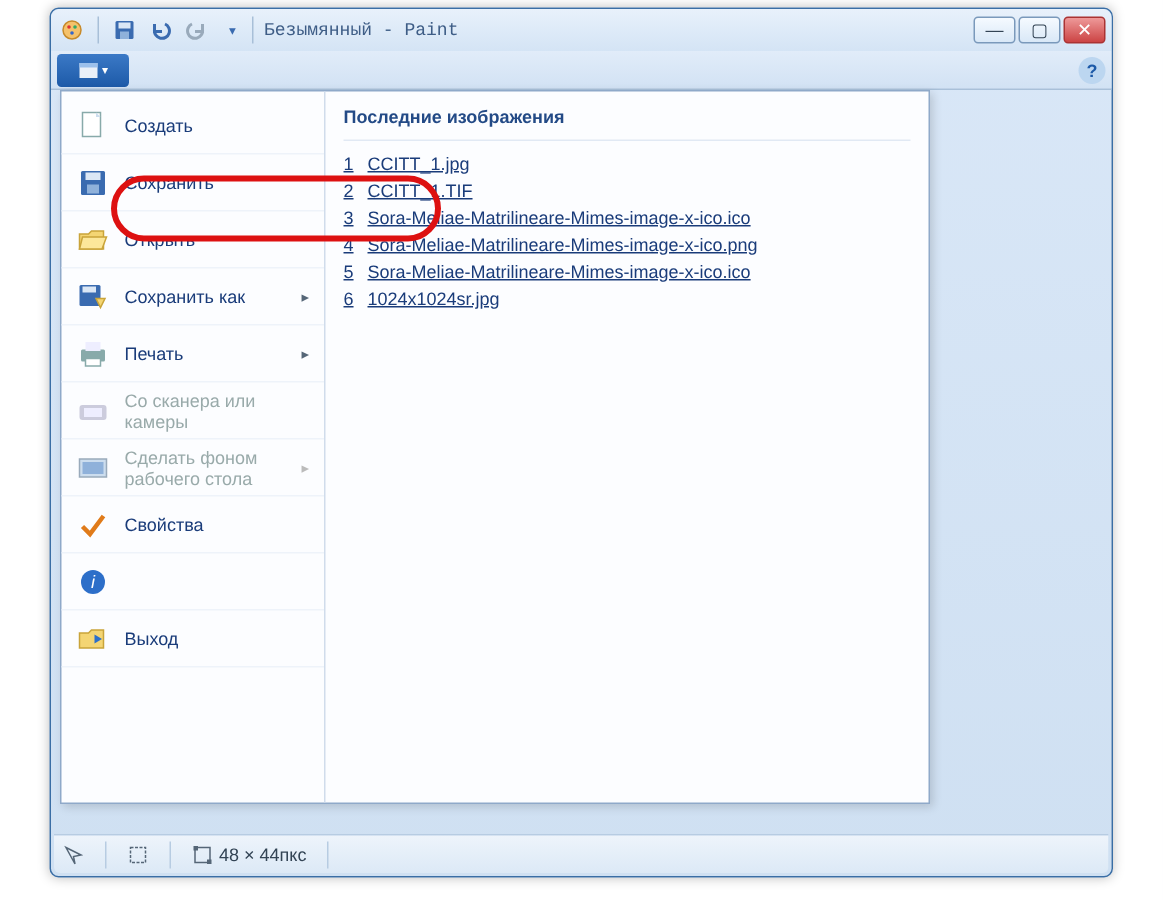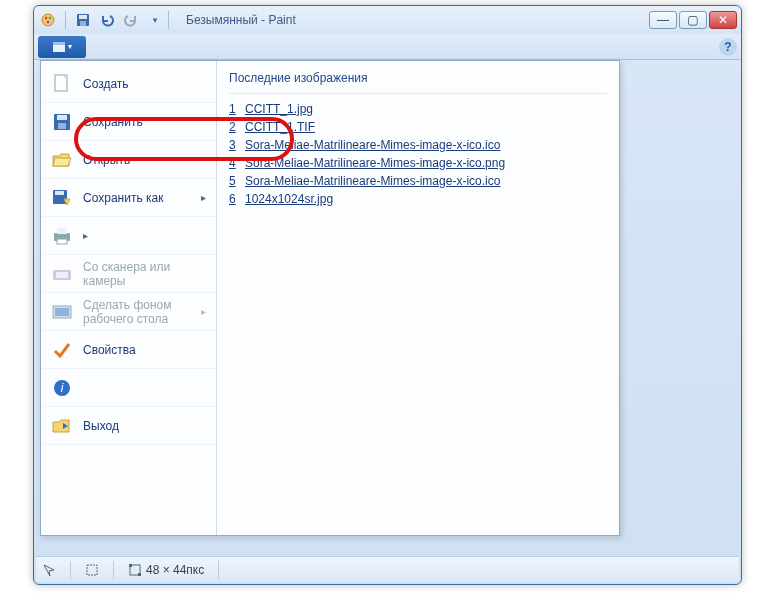--- a/index.html
+++ b/index.html
@@ -13,21 +13,21 @@
 }
 
 .titlebar {
   height: 28px; display: flex; align-items: center; padding: 0 4px;
   background: linear-gradient(to bottom, #e8f1fb, #d4e4f5);
   border-radius: 6px 6px 0 0;
 }
 .qat { display: flex; align-items: center; gap: 4px; }
 .qat-btn { width: 20px; height: 20px; display: flex; align-items: center; justify-content: center; color: #3b5a84; cursor: pointer; }
 .qat-sep { width: 1px; height: 18px; background: #a8bfd8; margin: 0 3px; }
-.title-text { margin-left: 14px; color: #3e5d86; }
+.title-text { margin-left: 4px; color: #3e5d86; font-family: Liberation Mono, monospace; }
 .win-controls { margin-left: auto; display: flex; gap: 2px; }
 .win-btn { width: 28px; height: 18px; border: 1px solid #7a99bb; border-radius: 3px; background: linear-gradient(#f5faff,#d9e8f7); display:flex;align-items:center;justify-content:center;color:#345; cursor:pointer; }
 .win-btn.close { background: linear-gradient(#e99, #c44); border-color:#a33; color:#fff; }
 
 .ribbon-strip {
   height: 26px; background: linear-gradient(#e1ecf9,#d2e2f4);
   display:flex; align-items:center; padding: 0 4px;
   border-bottom: 1px solid #a9c0d9;
 }
 .file-tab {
@@ -55,21 +55,21 @@
 .menu-item .arrow { color:#4a6; font-size:10px; color:#567; }
 .menu-item.disabled .arrow { color:#bbb; }
 .mi-icon { width:22px; height:22px; display:flex;align-items:center;justify-content:center; }
 
 .highlight-ring {
   position:absolute; left:40px; top:111px; width:220px; height:44px;
   border: 4px solid #d11; border-radius: 22px; pointer-events:none; z-index:50;
 }
 
 .recent-col { flex:1; padding: 6px 12px; }
-.recent-hdr { color:#234a86; font-weight:400; padding:4px 0 8px; border-bottom:1px solid #e1e9f4; }
+.recent-hdr { color:#234a86; font-weight:700; padding:4px 0 8px; border-bottom:1px solid #e1e9f4; }
 .recent-list { padding-top:6px; }
 .recent-item { display:flex; gap:6px; padding:2px 0; color:#1a3c7a; cursor:pointer; }
 .recent-item .n { text-decoration:underline; width:10px; }
 .recent-item .fn { text-decoration:underline; }
 
 .statusbar {
   position:absolute; left:2px; right:2px; bottom:2px; height:26px;
   background: linear-gradient(#eef4fb,#dce9f6);
   border-top:1px solid #b7cce2; border-radius:0 0 4px 4px;
   display:flex; align-items:center; padding:0 6px; gap:14px; color:#345;
@@ -188,20 +188,21 @@
       </div>
 
       <div class="menu-item">
         <span class="mi-icon">
             <svg width="20" height="18">
               <rect x="2" y="6" width="16" height="8" fill="#8aa" rx="1"></rect>
               <rect x="5" y="1" width="10" height="6" fill="#eef"></rect>
               <rect x="5" y="12" width="10" height="5" fill="#fff" stroke="#8aa"></rect>
             </svg>
           </span>
+        <span class="lbl">Печать</span>
         <span class="arrow">▸</span>
       </div>
 
       <div class="menu-item disabled">
         <span class="mi-icon">
             <svg width="20" height="16">
               <rect x="1" y="4" width="18" height="10" fill="#ccd" rx="2"></rect>
               <rect x="4" y="6" width="12" height="6" fill="#eef"></rect>
             </svg>
           </span>

